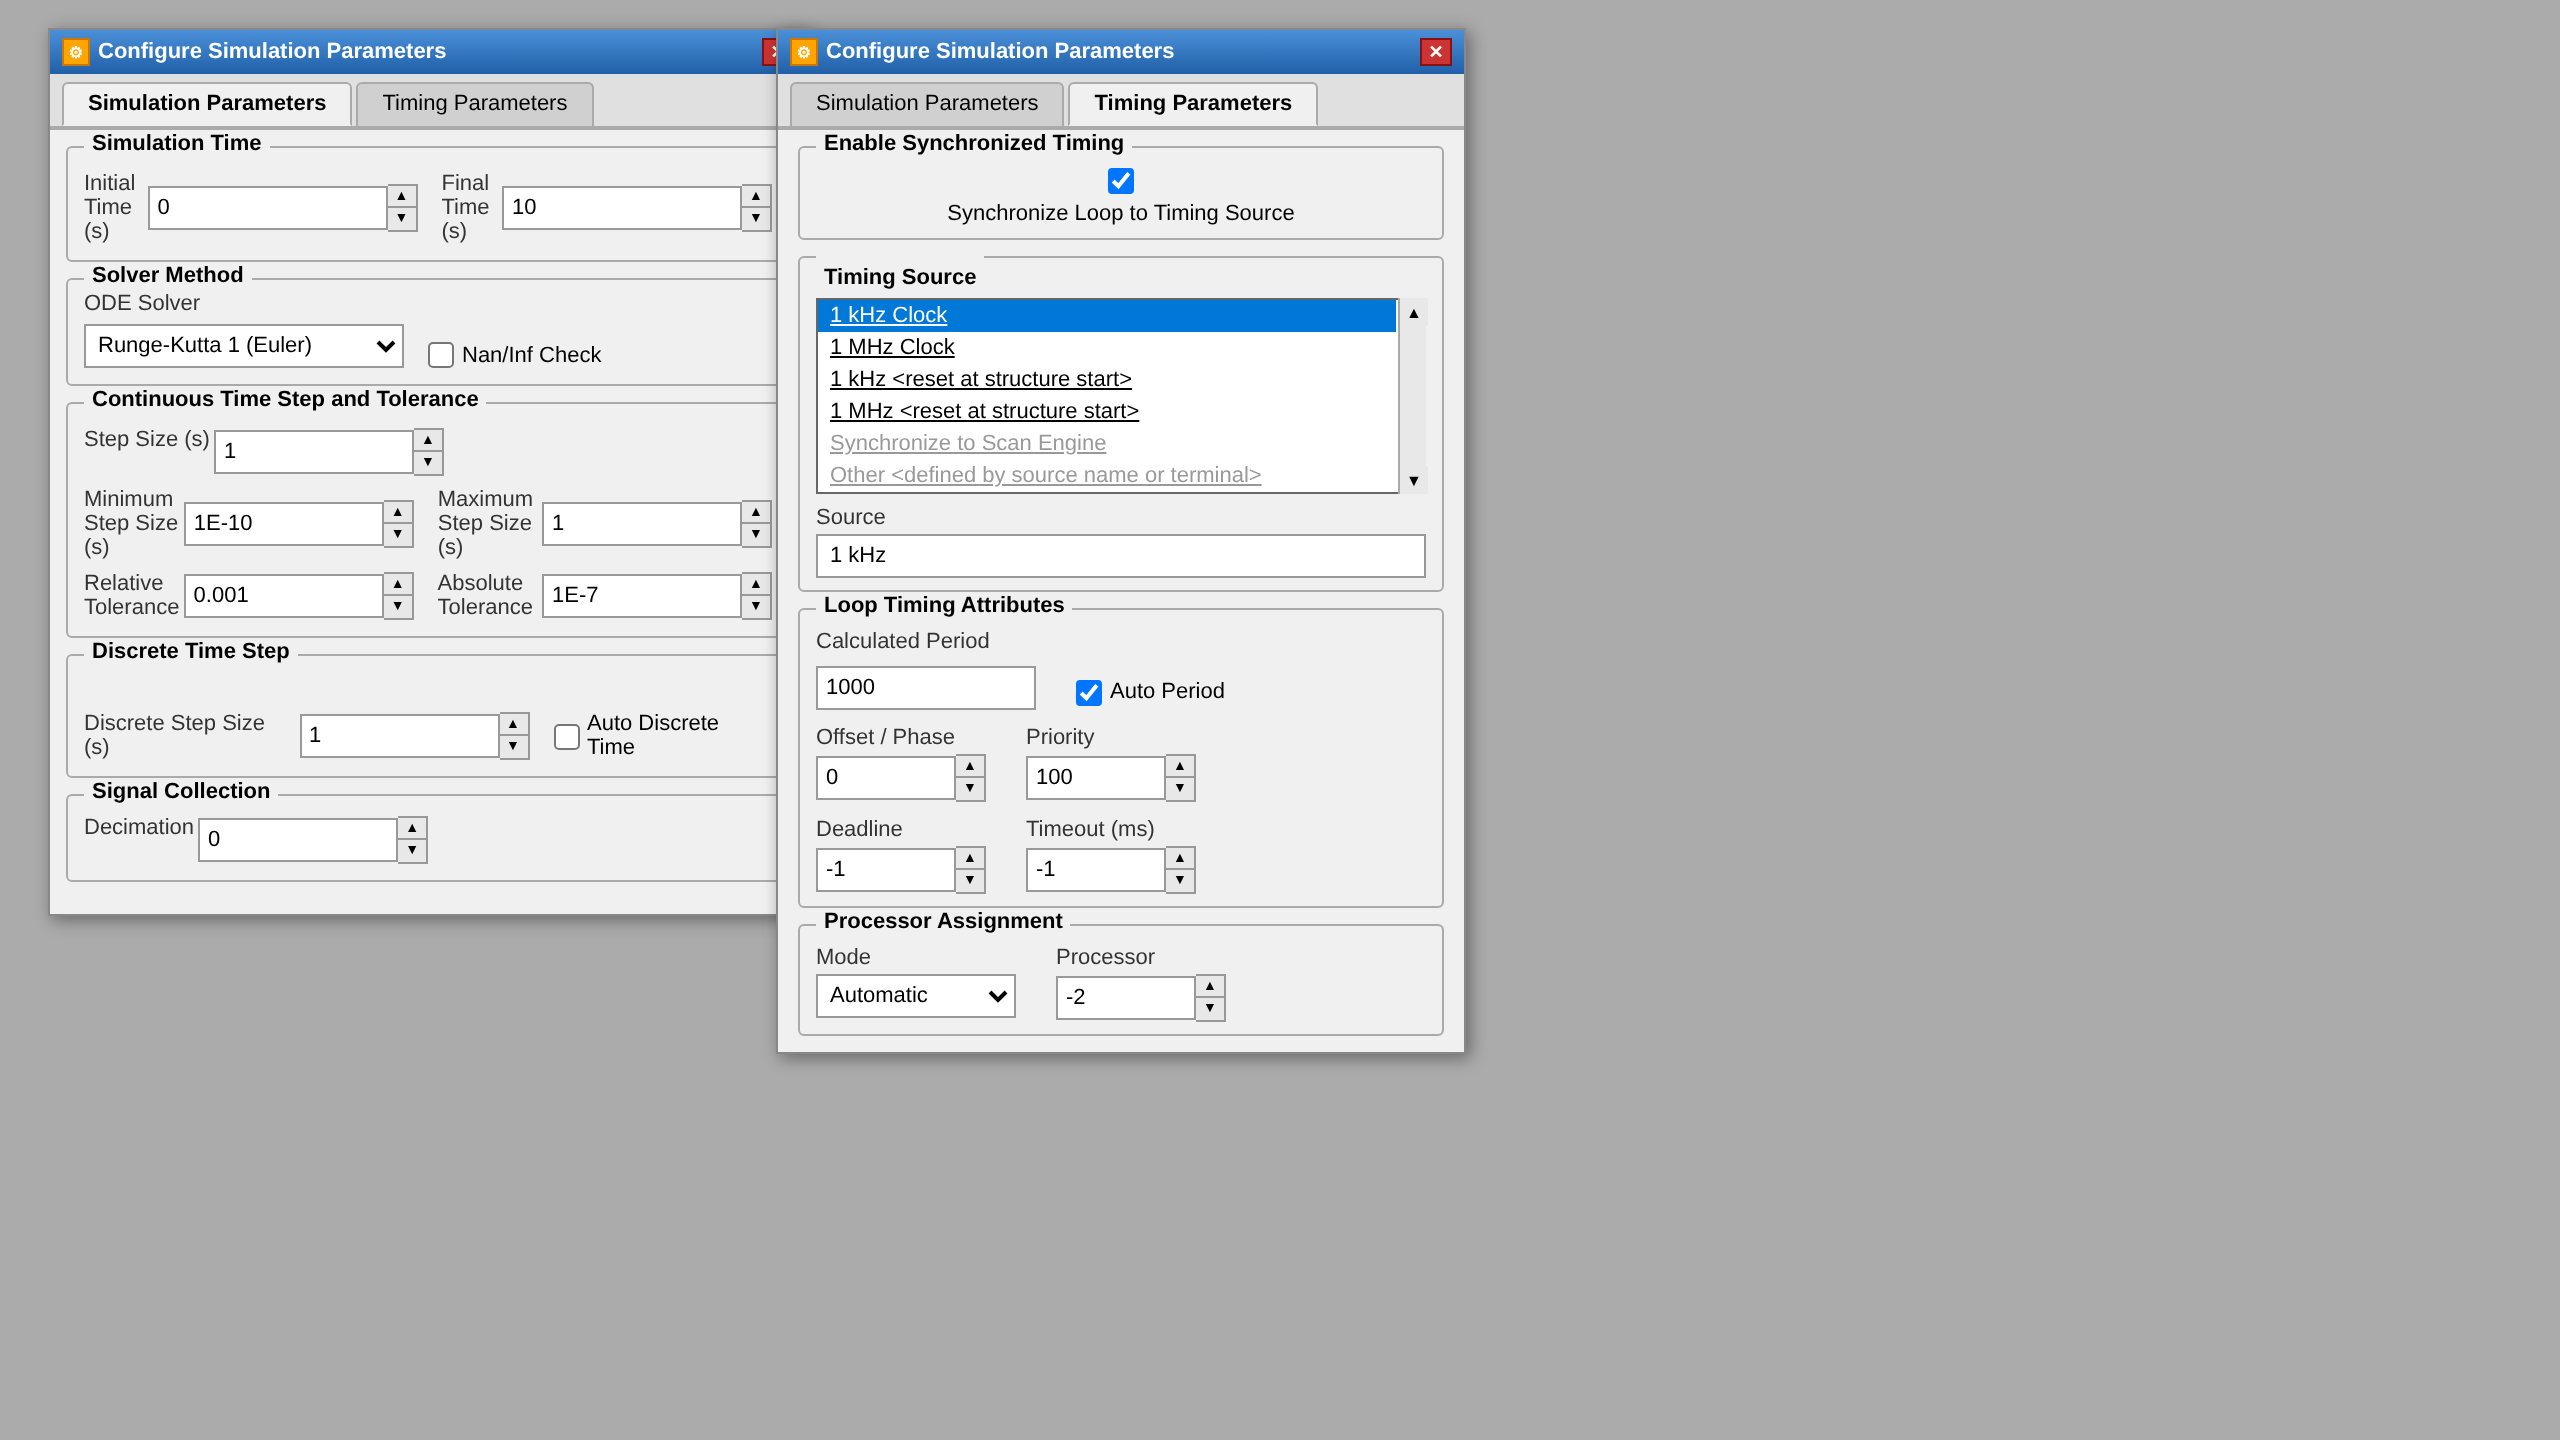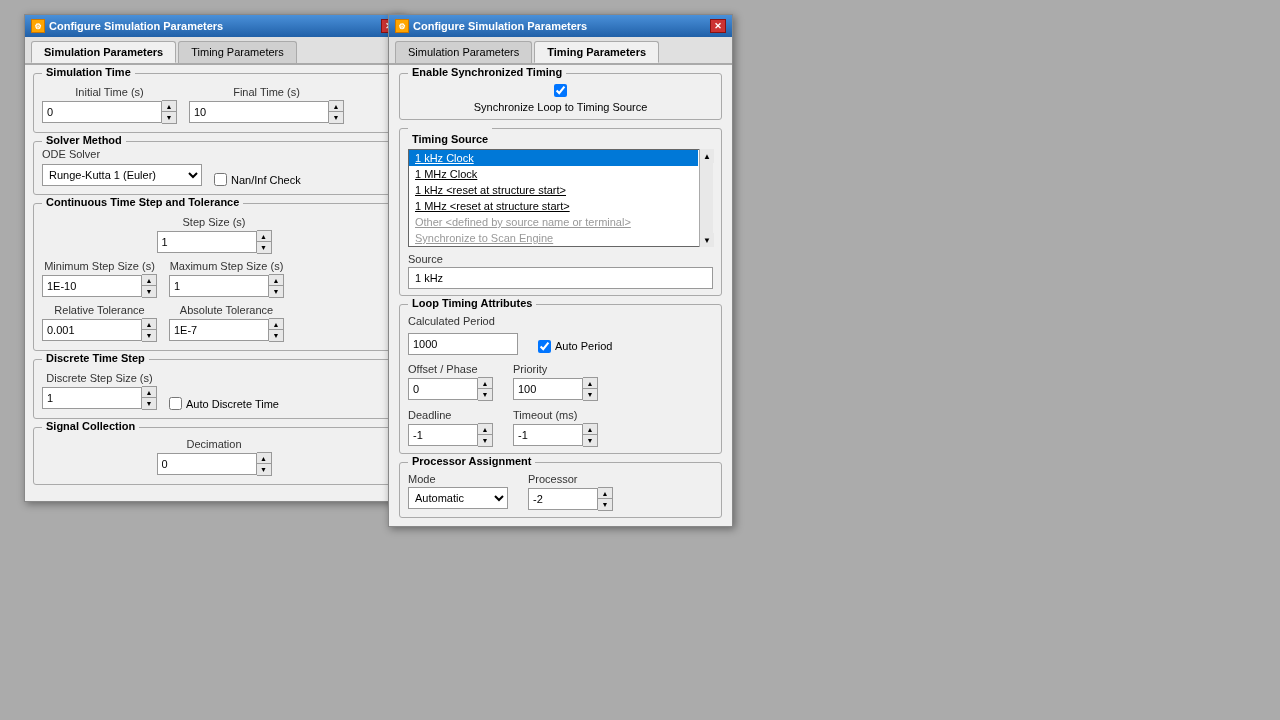--- a/index.html
+++ b/index.html
@@ -107,23 +107,22 @@
 
     .form-row {
       display: flex;
       gap: 12px;
       align-items: flex-end;
       margin-top: 6px;
     }
 
     .form-field {
       display: flex;
-      flex-direction: column;
+      flex-direction: row;
       gap: 2px;
-      align-items: center;
     }
 
     .field-label {
       font-size: 11px;
       color: #333;
     }
 
     .spinner-wrap {
       display: flex;
       align-items: center;
@@ -171,21 +170,21 @@
       border: 1px solid #999;
       font-size: 11px;
       background: white;
       padding: 0 2px;
     }
 
     .checkbox-row {
       display: flex;
       align-items: center;
       gap: 4px;
-      margin-top: 0;
+      margin-top: 16px;
     }
 
     
     .right-window .window-content {
       padding: 8px 10px;
     }
 
     .enable-sync-section {
       border: 1px solid #aaa;
       border-radius: 3px;
@@ -353,21 +352,21 @@
             <input class="spinner-input" type="text" style="width: 120px;" value="0">
             <div class="spinner-btn">
               <button class="spinner-up">▲</button>
               <button class="spinner-down">▼</button>
             </div>
           </div>
         </div>
         <div class="form-field">
           <span class="field-label">Final Time (s)</span>
           <div class="spinner-wrap">
-            <input class="spinner-input" type="text" style="width: 140px;" value="10">
+            <input class="spinner-input" type="text" style="width: 120px;" value="10">
             <div class="spinner-btn">
               <button class="spinner-up">▲</button>
               <button class="spinner-down">▼</button>
             </div>
           </div>
         </div>
       </div>
     </div>
 
     <div class="group-box">
@@ -506,22 +505,22 @@
 
     <div class="timing-source-section">
       <span class="timing-source-label">Timing Source</span>
       <span class="field-label">Source type</span>
       <div style="position:relative; margin-top:2px;">
         <div class="dropdown-list" style="padding-right:14px;">
           <div class="dropdown-item selected">1 kHz Clock</div>
           <div class="dropdown-item">1 MHz Clock</div>
           <div class="dropdown-item">1 kHz &lt;reset at structure start&gt;</div>
           <div class="dropdown-item">1 MHz &lt;reset at structure start&gt;</div>
+          <div class="dropdown-item disabled">Synchronize to Scan Engine</div>
           <div class="dropdown-item disabled">Other &lt;defined by source name or terminal&gt;</div>
-          <div class="dropdown-item disabled">Synchronize to Scan Engine</div>
         </div>
         <div class="dropdown-scroll">
           <button class="scroll-up">▲</button>
           <button class="scroll-down">▼</button>
         </div>
       </div>
       <div style="margin-top:6px;">
         <span class="field-label">Source</span>
         <div class="source-display" style="width:100%;">1 kHz</div>
       </div>

